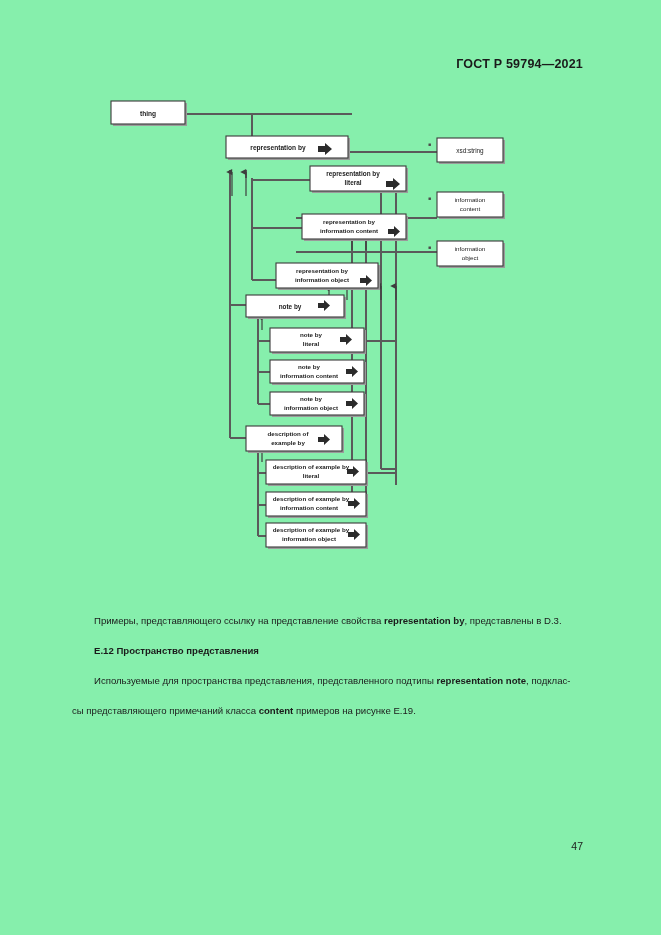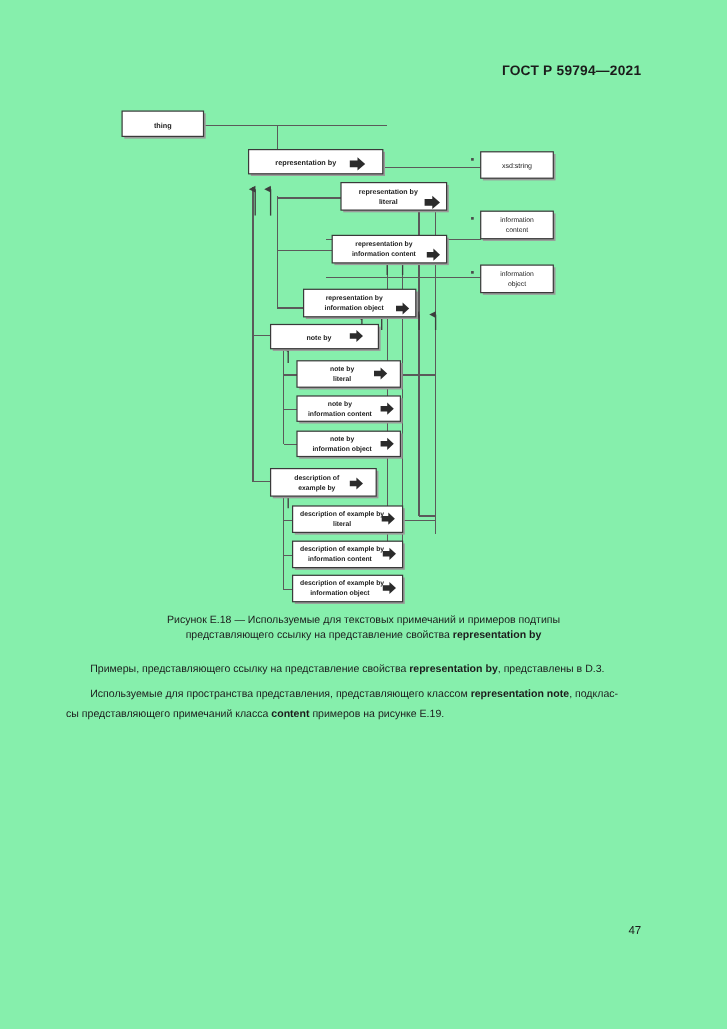--- a/index.html
+++ b/index.html
@@ -28,21 +28,21 @@
     position:absolute; left:78px; top:557px; width:505px;
     text-align:center; font-size:9.6px; line-height:13.5px; color:#1b1b1b;
   }
   .caption b{font-weight:700;}
 
   
   .body{
     position:absolute; left:56px; top:598px; width:549px;
     font-size:9.6px; line-height:14px; color:#1b1b1b;
   }
-  .body p{margin:4px;}
+  .body p{margin:16px;}
   .body b{font-weight:700;}
   .para-indent{text-indent:22px;}
   .sec-head{margin-top:11px !important;font-weight:700;text-indent:22px;}
   .para-after-head{margin-top:9px !important;}
   .hang{margin-left:-22px;}
 
   
   .pageno{
     position:absolute; right:78px; top:840px;
     font-size:10.5px; color:#1b1b1b;margin-left:39px;
@@ -242,30 +242,27 @@
         <rect x="268" y="525" width="100" height="24" fill="#9a9a9a"></rect>
         <rect x="266" y="523" width="100" height="24" fill="#ffffff" stroke="#3a3a3a" stroke-width="1.1"></rect>
         <text x="311" y="532" text-anchor="middle" font-family="Liberation Sans, sans-serif" font-size="6.2" font-weight="700" fill="#1b1b1b">description of example by</text>
         <text x="309" y="541" text-anchor="middle" font-family="Liberation Sans, sans-serif" font-size="6.2" font-weight="700" fill="#1b1b1b">information object</text>
         <path d="M348,532 L354,532 L354,529 L360,534.5 L354,540 L354,537 L348,537 Z" fill="#2b2b2b"></path>
       </g>
 
     </svg>
   </div>
 
-  <div class="caption">
-    <div>Рисунок Е.18 — Используемые для текстовых примечаний и примеров подтипы</div>
-    <div><span>представляющего ссылку на представление свойства </span><b>representation by</b></div>
-  </div>
 
   <div class="body">
 
     <p class="para-indent"><span>Примеры, представляющего ссылку на представление свойства </span><b>representation by</b><span>, представлены в D.3.</span></p>
 
-
-    <p class="para-indent para-after-head"><span>Используемые для пространства представления, представляющего классом </span><b>representation note</b><span>, подклас-</span></p>
+    <p class="sec-head">Е.12 Пространство представления</p>
+
+    <p class="para-indent para-after-head"><span>Используемые для пространства представления, представленного подтипы </span><b>representation note</b><span>, подклас-</span></p>
 
     <p class="hang"><span>сы представляющего примечаний класса </span><b>content</b><span> примеров на рисунке Е.19.</span></p>
   </div>
 
   <div class="pageno">47</div>
 
 </div>
 
 </body></html>

